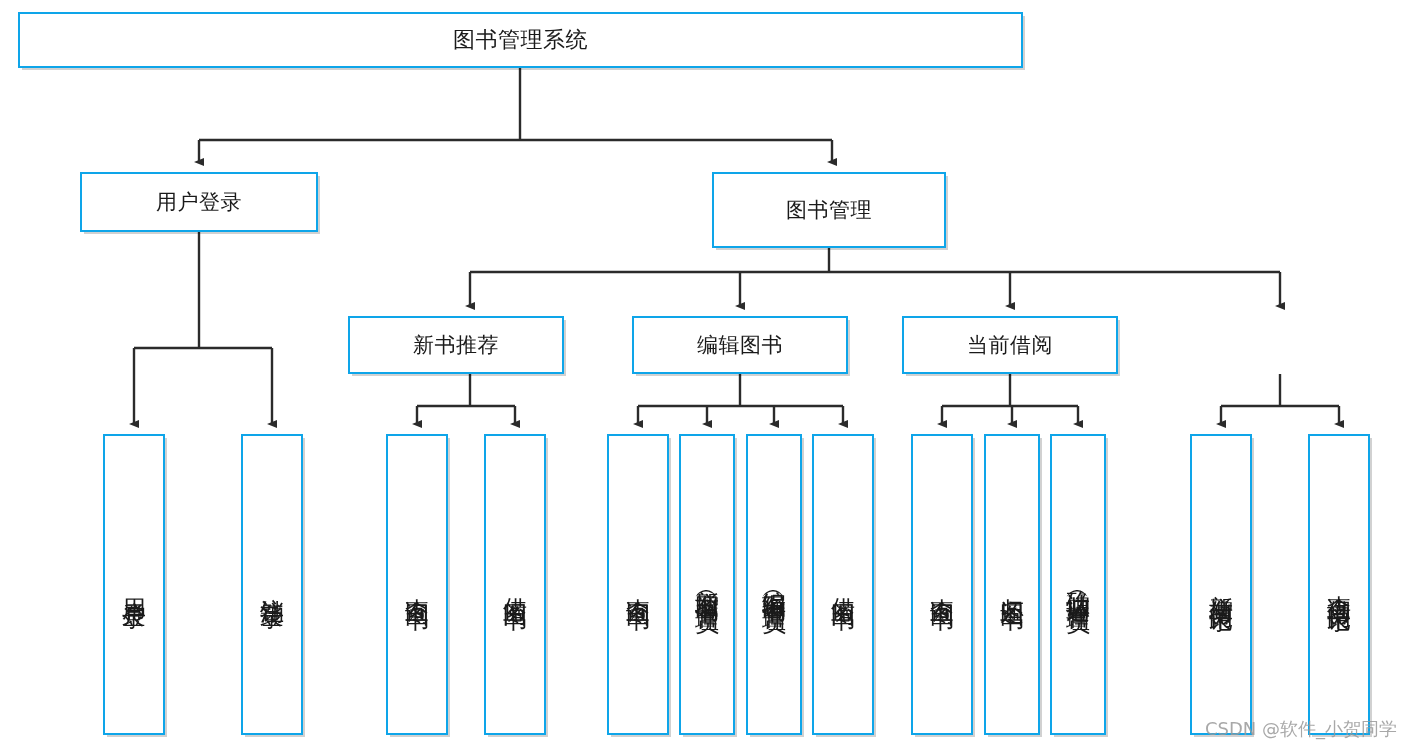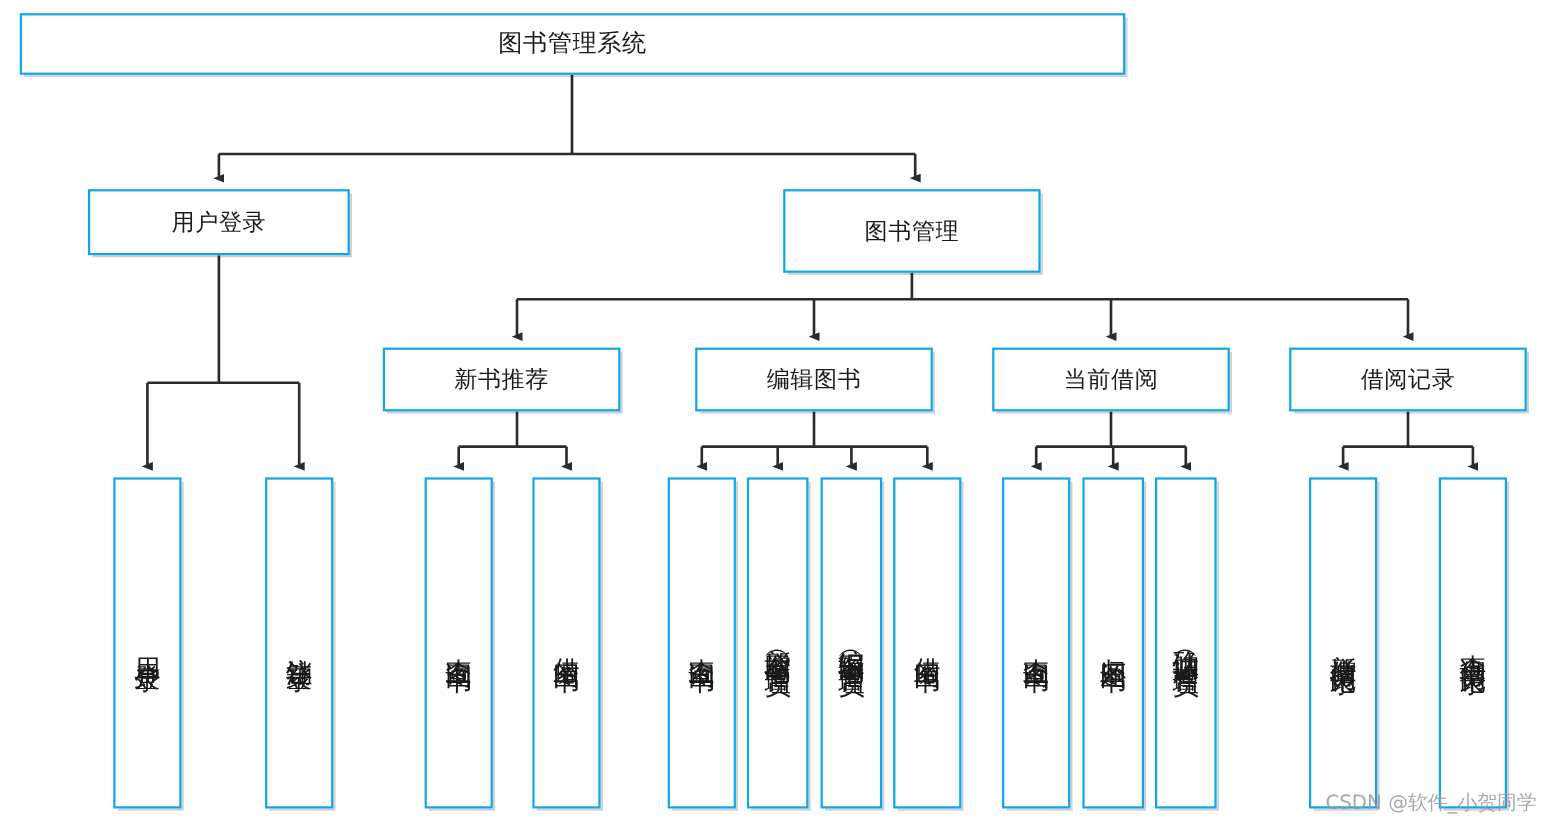--- a/index.html
+++ b/index.html
@@ -153,23 +153,20 @@
 
   <div class="node-box horiz" style="left:348px; top:316px; width:216px; height:58px;">
     <span class="node-label">新书推荐</span>
   </div>
   <div class="node-box horiz" style="left:632px; top:316px; width:216px; height:58px;">
     <span class="node-label">编辑图书</span>
   </div>
   <div class="node-box horiz" style="left:902px; top:316px; width:216px; height:58px;">
     <span class="node-label">当前借阅</span>
   </div>
-  <div class="node-box horiz" style="left:1172px; top:316px; width:216px; height:58px;">
-    <span class="node-label">借阅记录</span>
-  </div>
 
   <div class="node-box vert" style="left:103px; top:434px; width:62px; height:301px;">
     <span class="node-label">用户登录</span>
   </div>
   <div class="node-box vert" style="left:241px; top:434px; width:62px; height:301px;">
     <span class="node-label">注销登录</span>
   </div>
 
   <div class="node-box vert" style="left:386px; top:434px; width:62px; height:301px;">
     <span class="node-label">查询图书</span>

